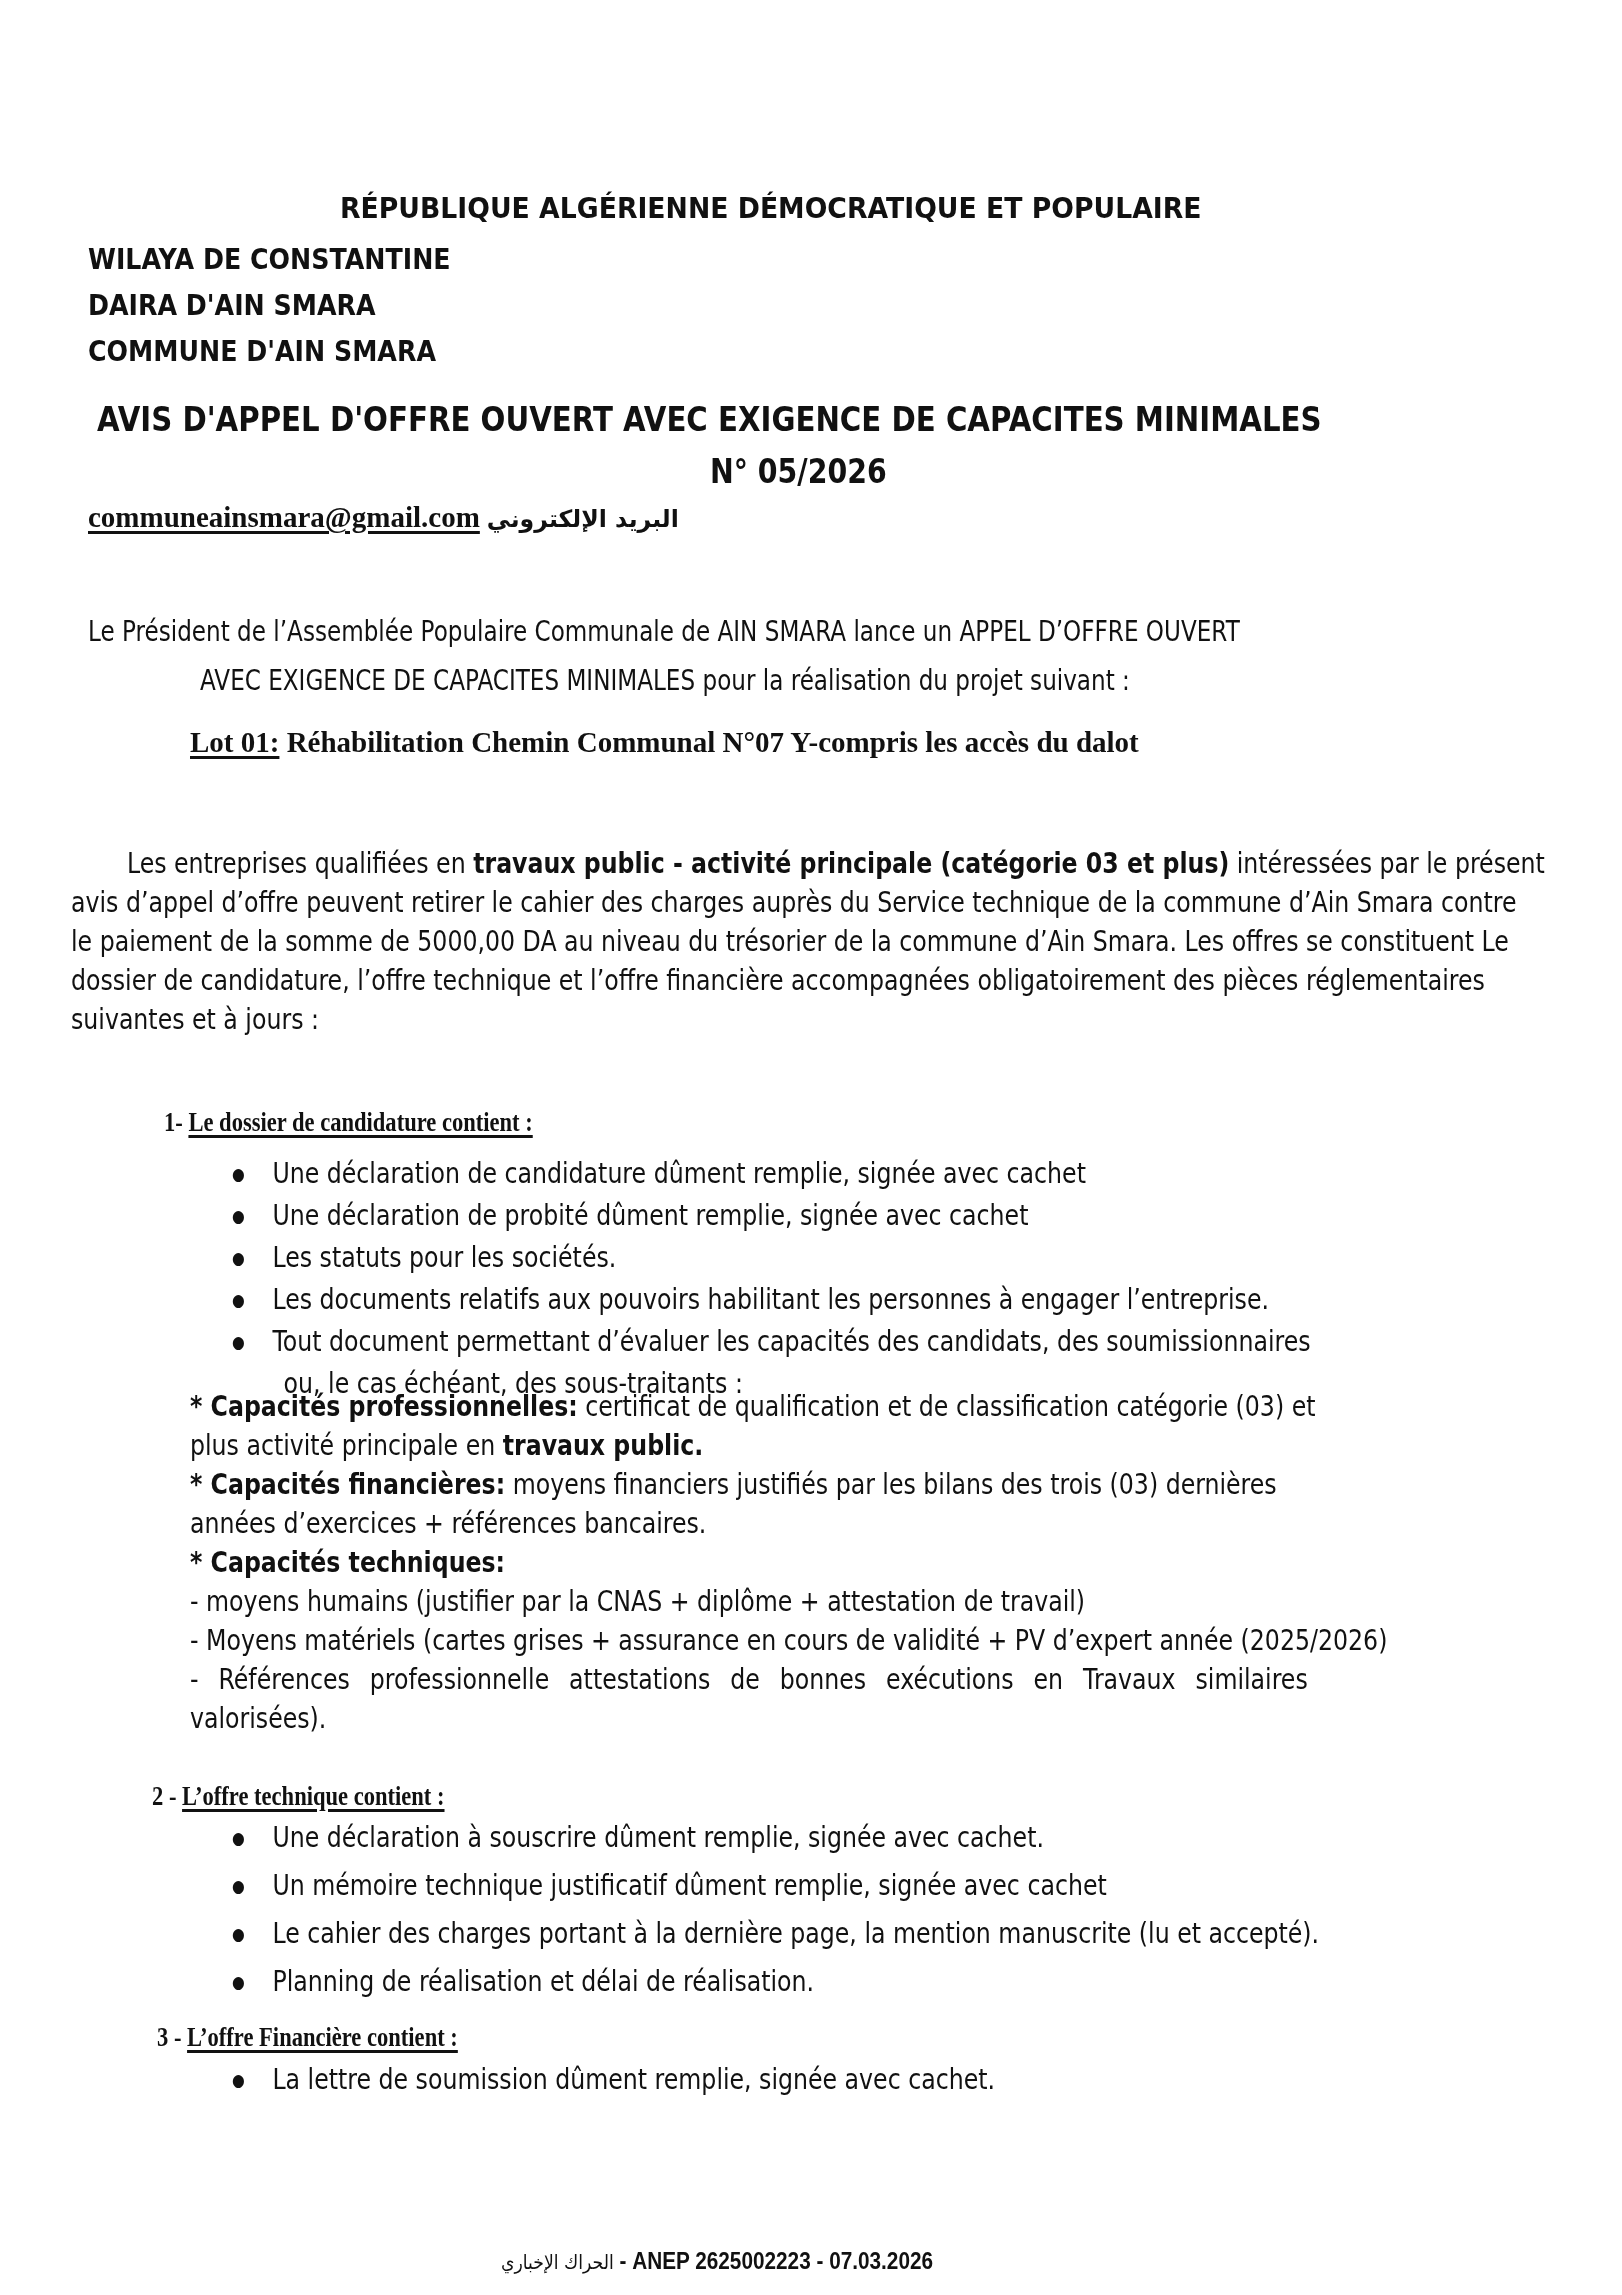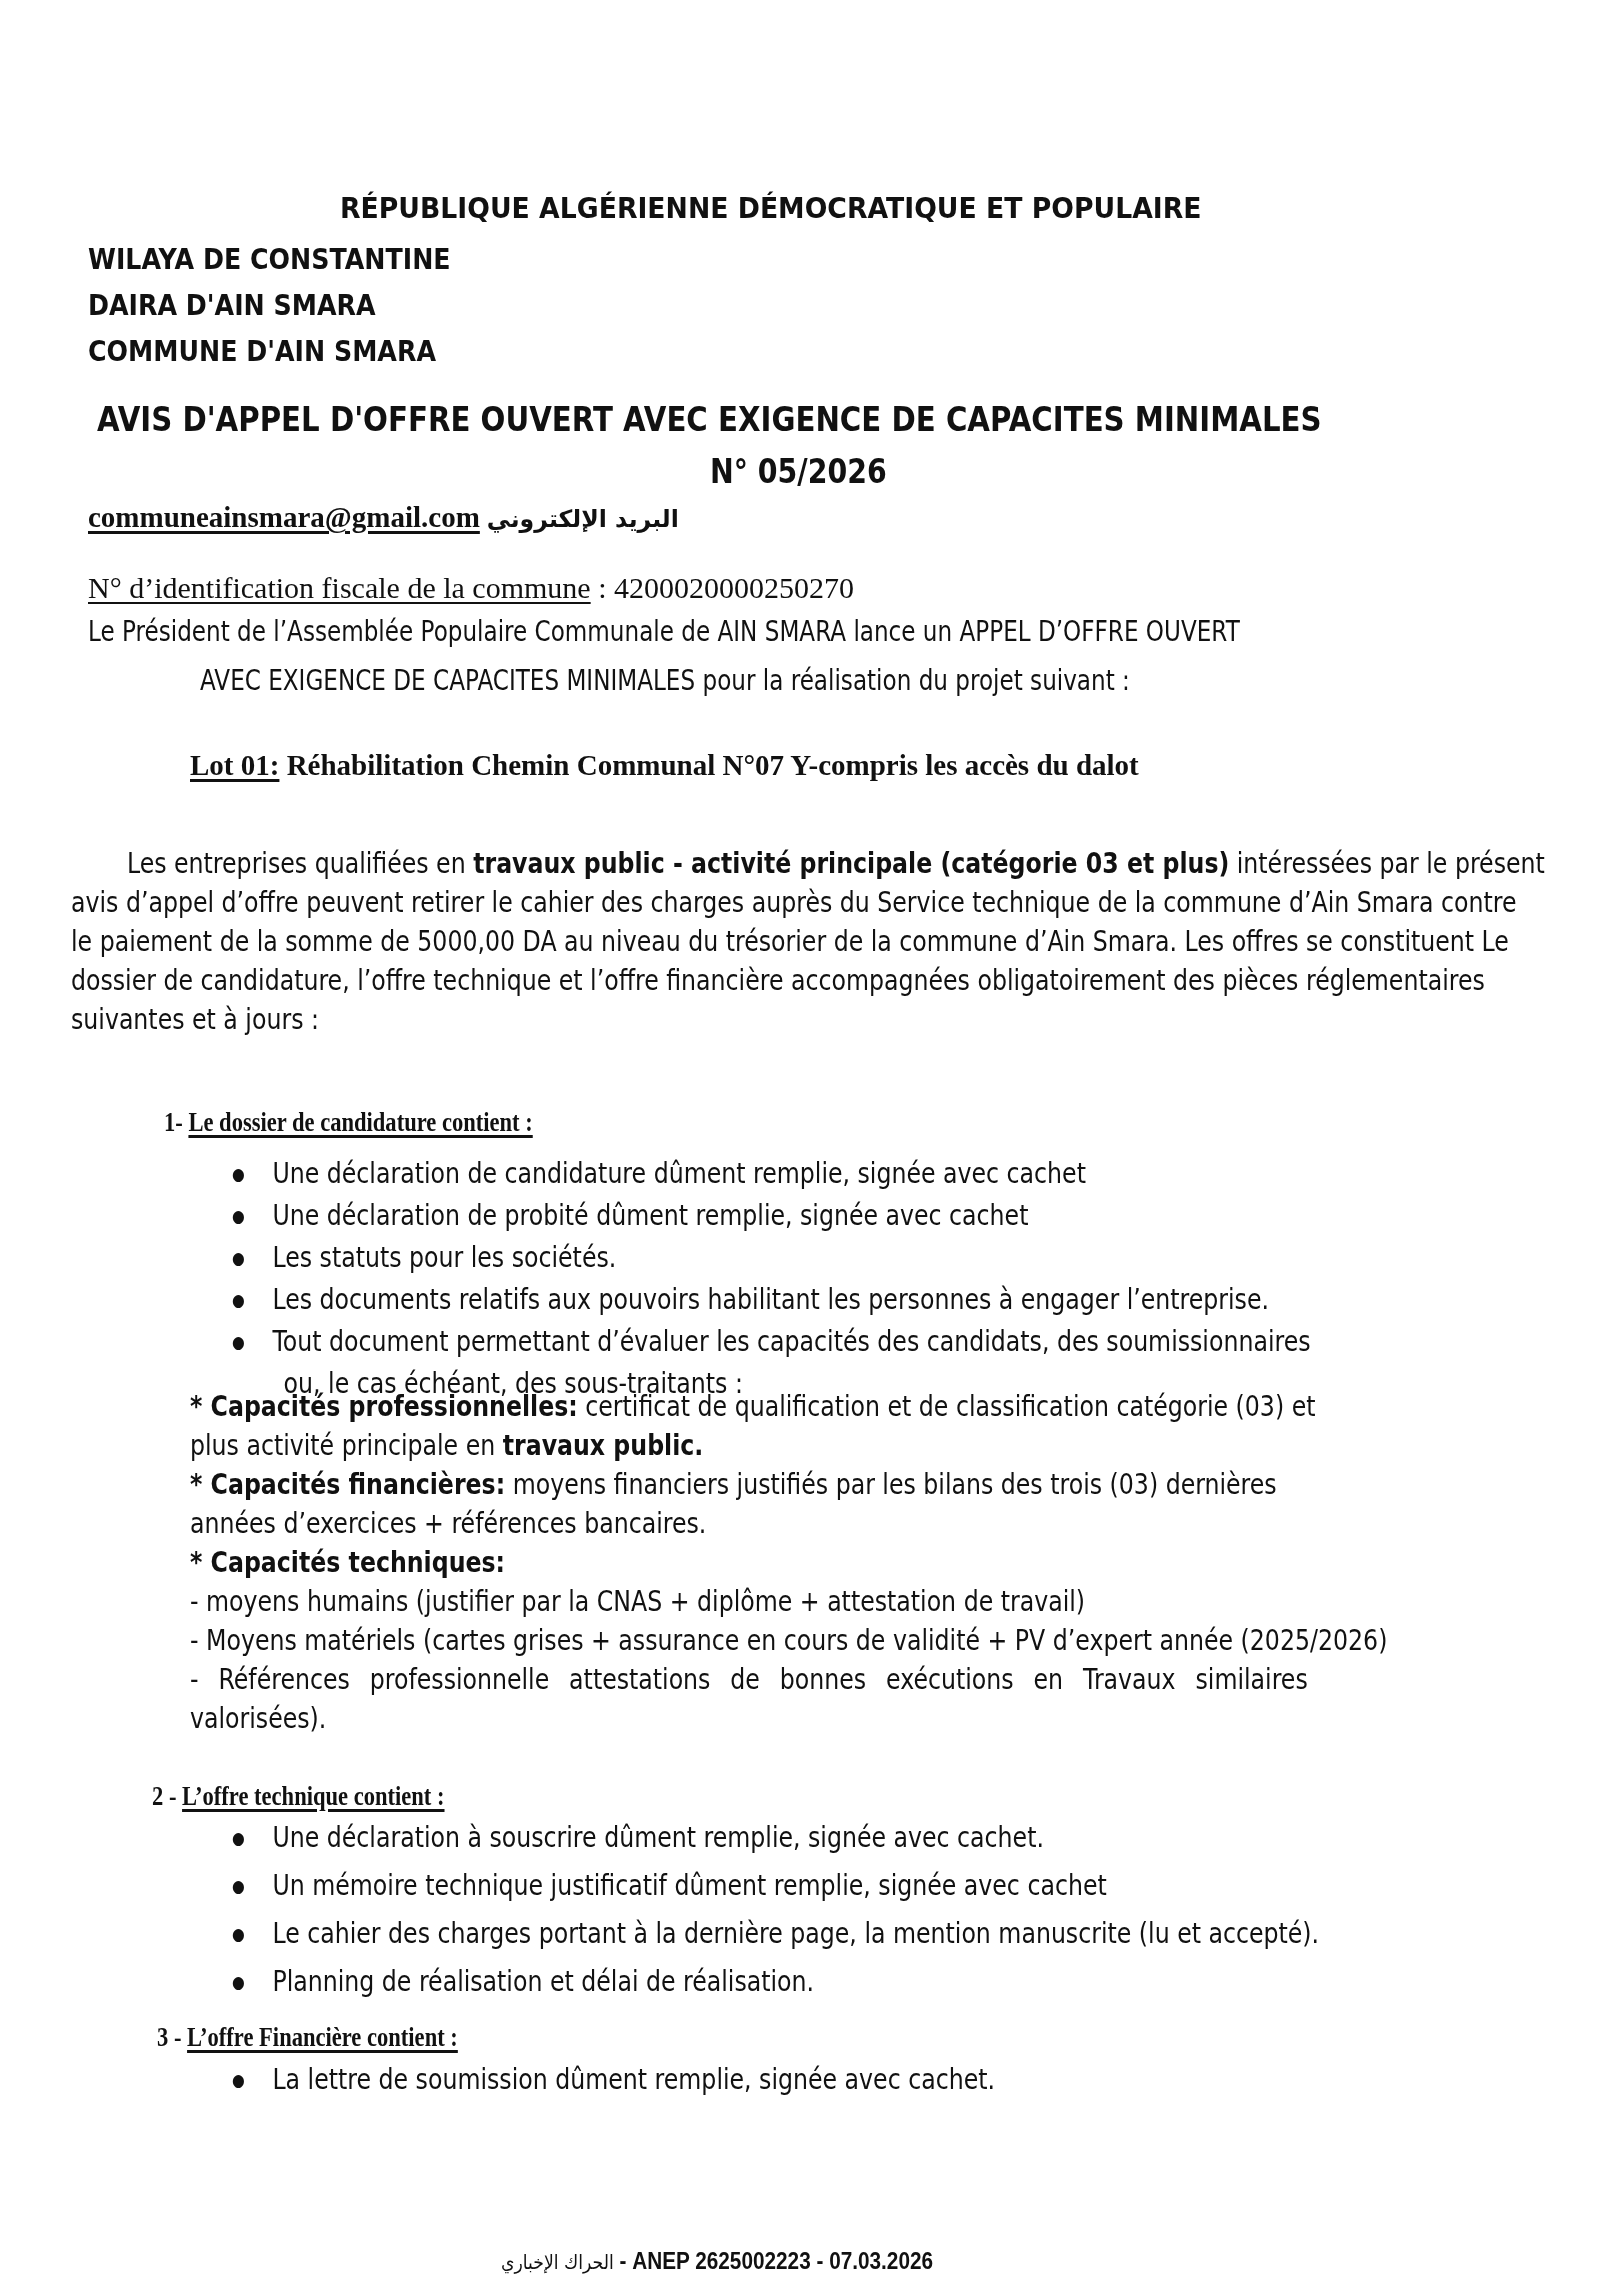--- a/index.html
+++ b/index.html
@@ -20,21 +20,21 @@
   .email-line { left: 88px; top: 501px; font-size: 29px; }
   .email { font-weight: bold; text-decoration: underline; text-decoration-thickness: 2.6px; text-underline-offset: 3.9px; }
   .ar { font-family: "DejaVu Sans", sans-serif; font-weight: bold; font-size: 23.6px; margin-left: 7px; }
 
   .fiscal { left: 88px; top: 571px; font-size: 30px; }
   .fiscal .lbl { text-decoration: underline; text-decoration-thickness: 2px; text-underline-offset: 3.9px; }
 
   .intro1 { left: 88px; top: 615px; font-size: 27.5px; transform: scaleX(0.84); transform-origin: left; }
   .intro2 { left: 200px; top: 664px; font-size: 27.5px; transform: scaleX(0.84); transform-origin: left; }
 
-  .lot { font-size: 29px; font-weight: bold; margin-top: 23px; }
+  .lot { font-size: 29px; font-weight: bold; }
   .lot .lk { text-decoration: underline; text-decoration-thickness: 2.6px; text-underline-offset: 3.9px; }
   .lot1 { left: 190px; top: 726px; }
   .lot2 { left: 419px; top: 762px; }
 
   .para { position: absolute; left: 71px; top: 844px; width: 1472px; font-size: 27.5px; line-height: 39px; white-space: normal; transform: scaleX(0.86); transform-origin: left top; width: 1714px; }
   .para b { font-weight: bold; }
   .para .indent { display: inline-block; width: 65px; }
 
   .sec { font-size: 27.5px; font-weight: bold; }
   .sec .lk { text-decoration: underline; text-decoration-thickness: 2.6px; text-underline-offset: 3.9px; }
@@ -66,23 +66,20 @@
   <div class="blk admin l2 sans">DAIRA D'AIN SMARA</div>
   <div class="blk admin l3 sans">COMMUNE D'AIN SMARA</div>
 
   <div class="blk title1 sans">AVIS D'APPEL D'OFFRE OUVERT AVEC EXIGENCE DE CAPACITES MINIMALES</div>
   <div class="blk title2 sans">N° 05/2026</div>
 
   <div class="blk email-line serif">
     <span class="email">communeainsmara@gmail.com</span><span class="ar" dir="rtl">البريد الإلكتروني</span>
   </div>
 
-  <div class="blk fiscal serif">
-    <span class="lbl">N° d’identification fiscale de la commune</span><span> : </span><span>4200020000250270</span>
-  </div>
 
   <div class="blk intro1 sans">Le Président de l’Assemblée Populaire Communale de AIN SMARA lance un APPEL D’OFFRE OUVERT</div>
   <div class="blk intro2 sans">AVEC EXIGENCE DE CAPACITES MINIMALES pour la réalisation du projet suivant :</div>
 
   <div class="blk lot lot1 serif">
     <span class="lk">Lot 01:</span><span> Réhabilitation Chemin Communal N°07 Y-compris les accès du dalot</span>
   </div>
 
   <div class="para sans">
     <span class="indent"></span><span>Les entreprises qualifiées en </span><b>travaux public - activité principale (catégorie 03 et plus)</b><span> intéressées par le présent avis d’appel d’offre peuvent retirer le cahier des charges auprès du Service technique de la commune d’Ain Smara contre le paiement de la somme de 5000,00 DA au niveau du trésorier de la commune d’Ain Smara. Les offres se constituent Le dossier de candidature, l’offre technique et l’offre financière accompagnées obligatoirement des pièces réglementaires suivantes et à jours :</span>

